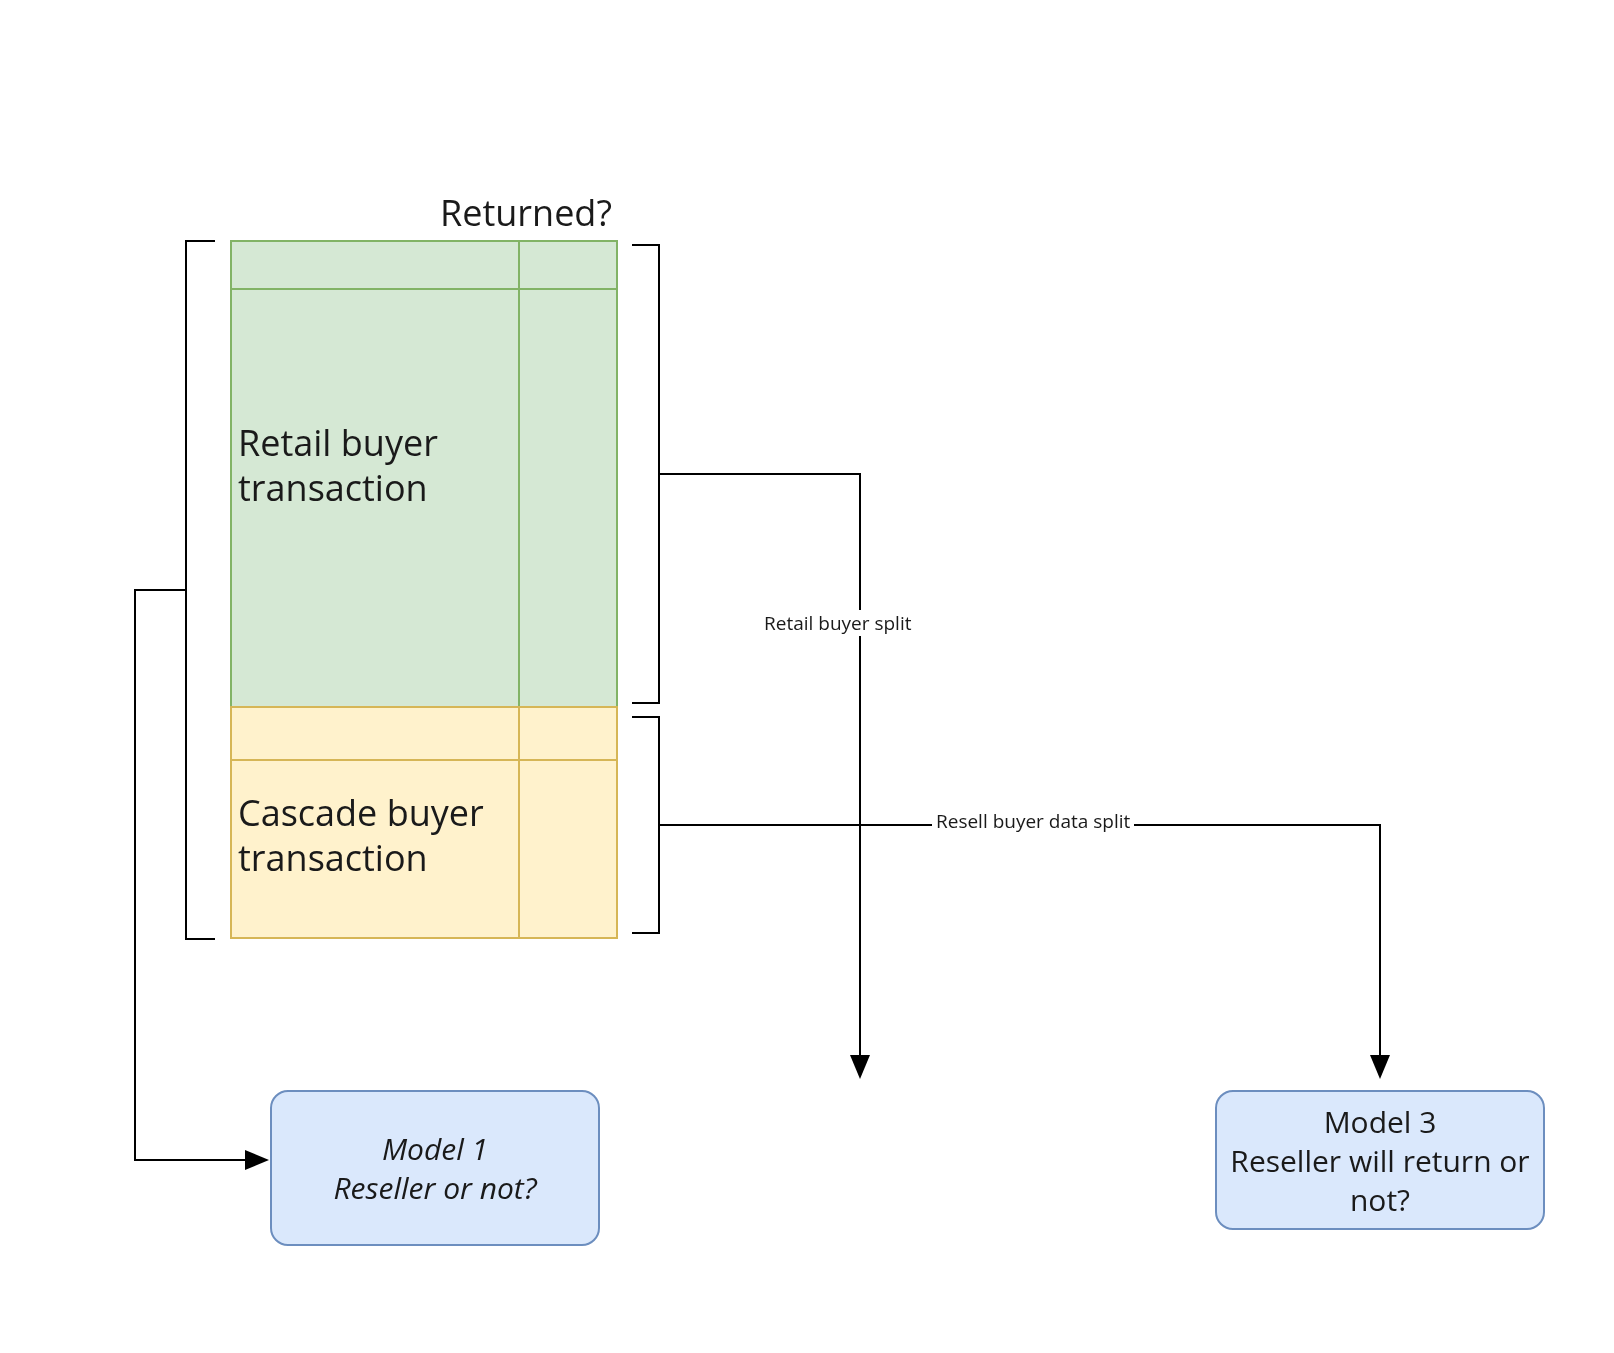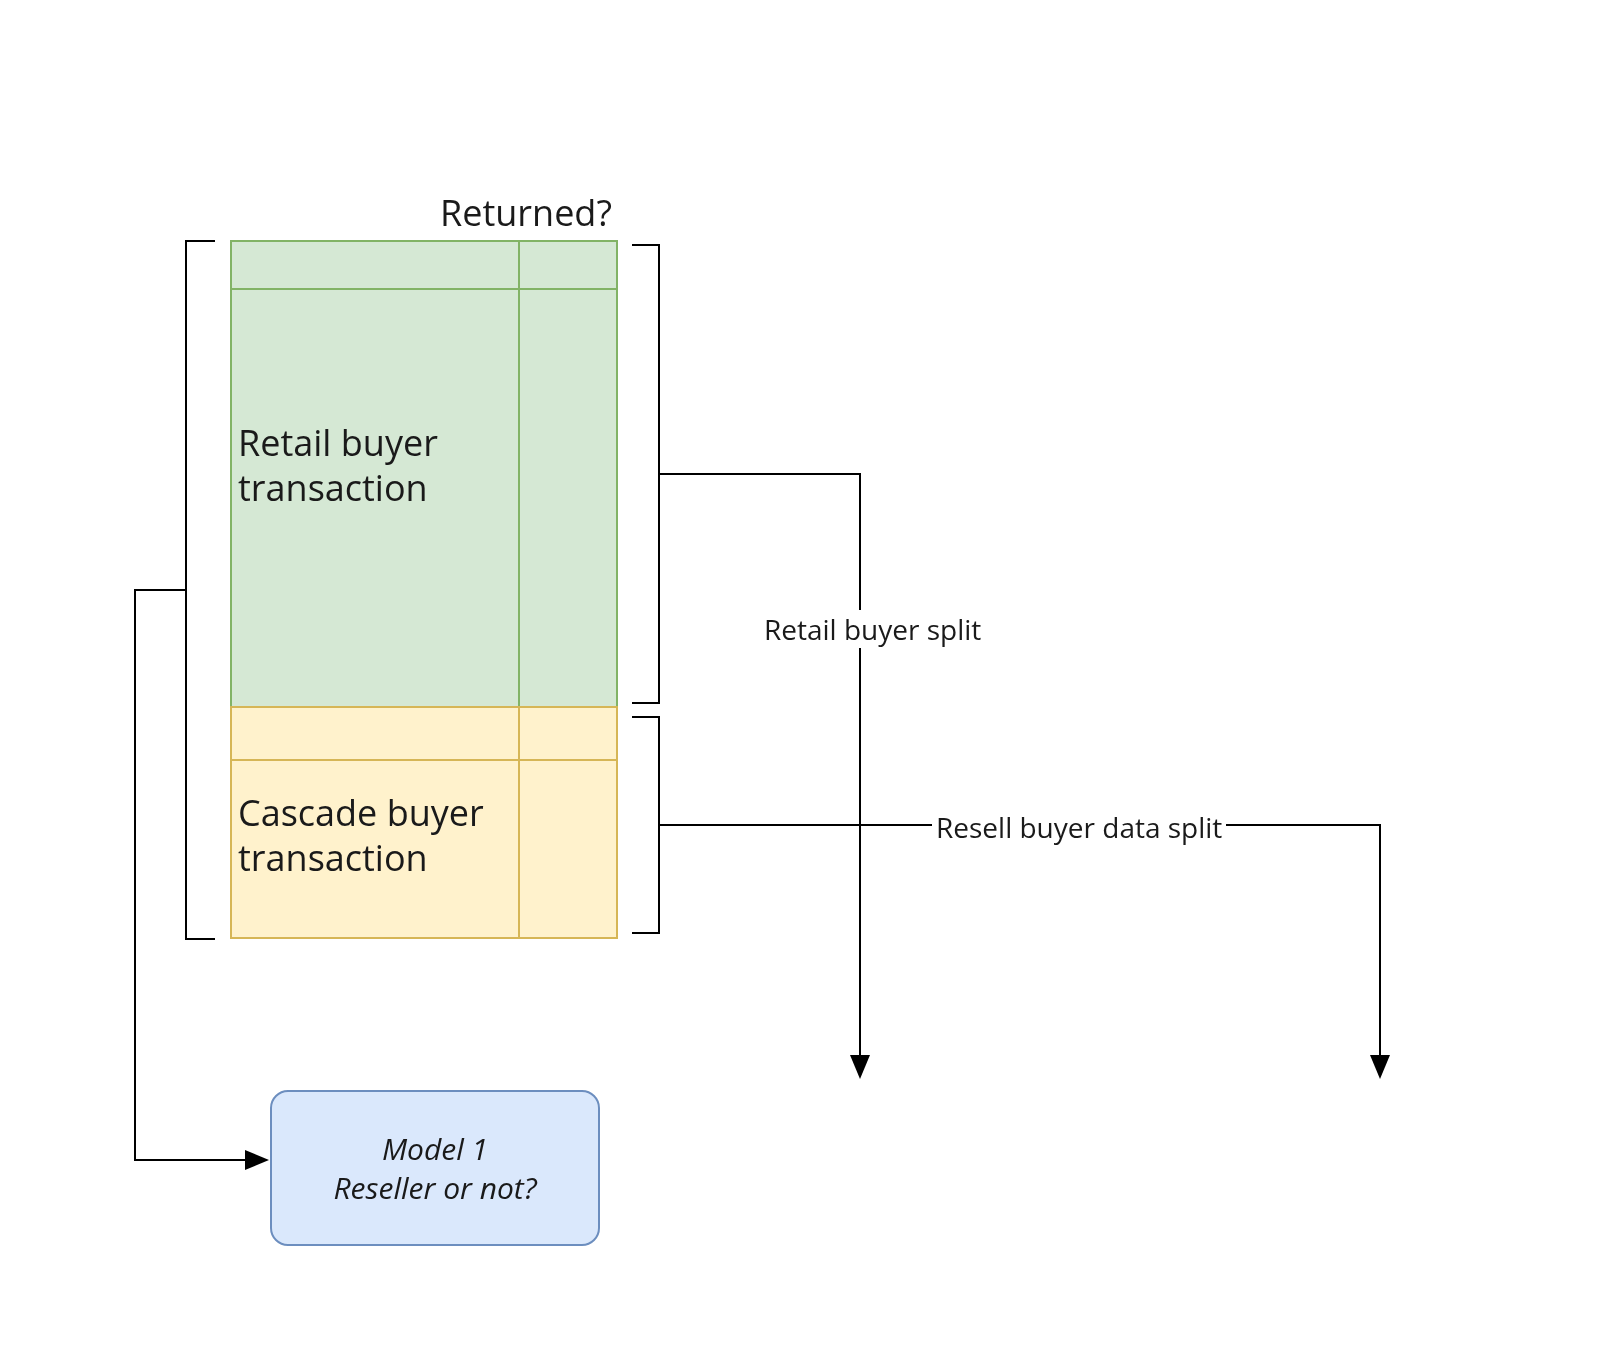--- a/index.html
+++ b/index.html
@@ -57,21 +57,21 @@
     align-items: center;
     justify-content: center;
     text-align: center;
     font-size: 30px;
     line-height: 1.3;
     padding: 10px;
   }
 
   .edge-label {
     position: absolute;
-    font-size: 28px;
+    font-size: 19px;
     background: #fff;
     padding: 0 4px;
   }
 
   svg.arrows {
     position: absolute;
     left: 0; top: 0;
     width: 1614px; height: 1353px;
     pointer-events: none;
   }
@@ -119,14 +119,16 @@
     <path d="M660,474 H860 V1075" stroke="#000" stroke-width="2" fill="none" marker-end="url(#arrowhead)"></path>
 
     <path d="M660,825 H1380 V1075" stroke="#000" stroke-width="2" fill="none" marker-end="url(#arrowhead)"></path>
   </svg>
 
   <div class="edge-label" style="left:760px; top:610px;">Retail buyer split</div>
   <div class="edge-label" style="left:932px; top:808px;">Resell buyer data split</div>
 
   <div class="model" style="left:270px; top:1090px; width:330px; height:156px; white-space:pre-line;font-style:italic;">Model 1
 Reseller or not?</div>
+  <div class="model" style="left:1215px; top:1090px; width:330px; height:140px; white-space:pre-line;">Model 3
+Reseller will return or not?</div>
 
 </div>
 
 </body></html>

